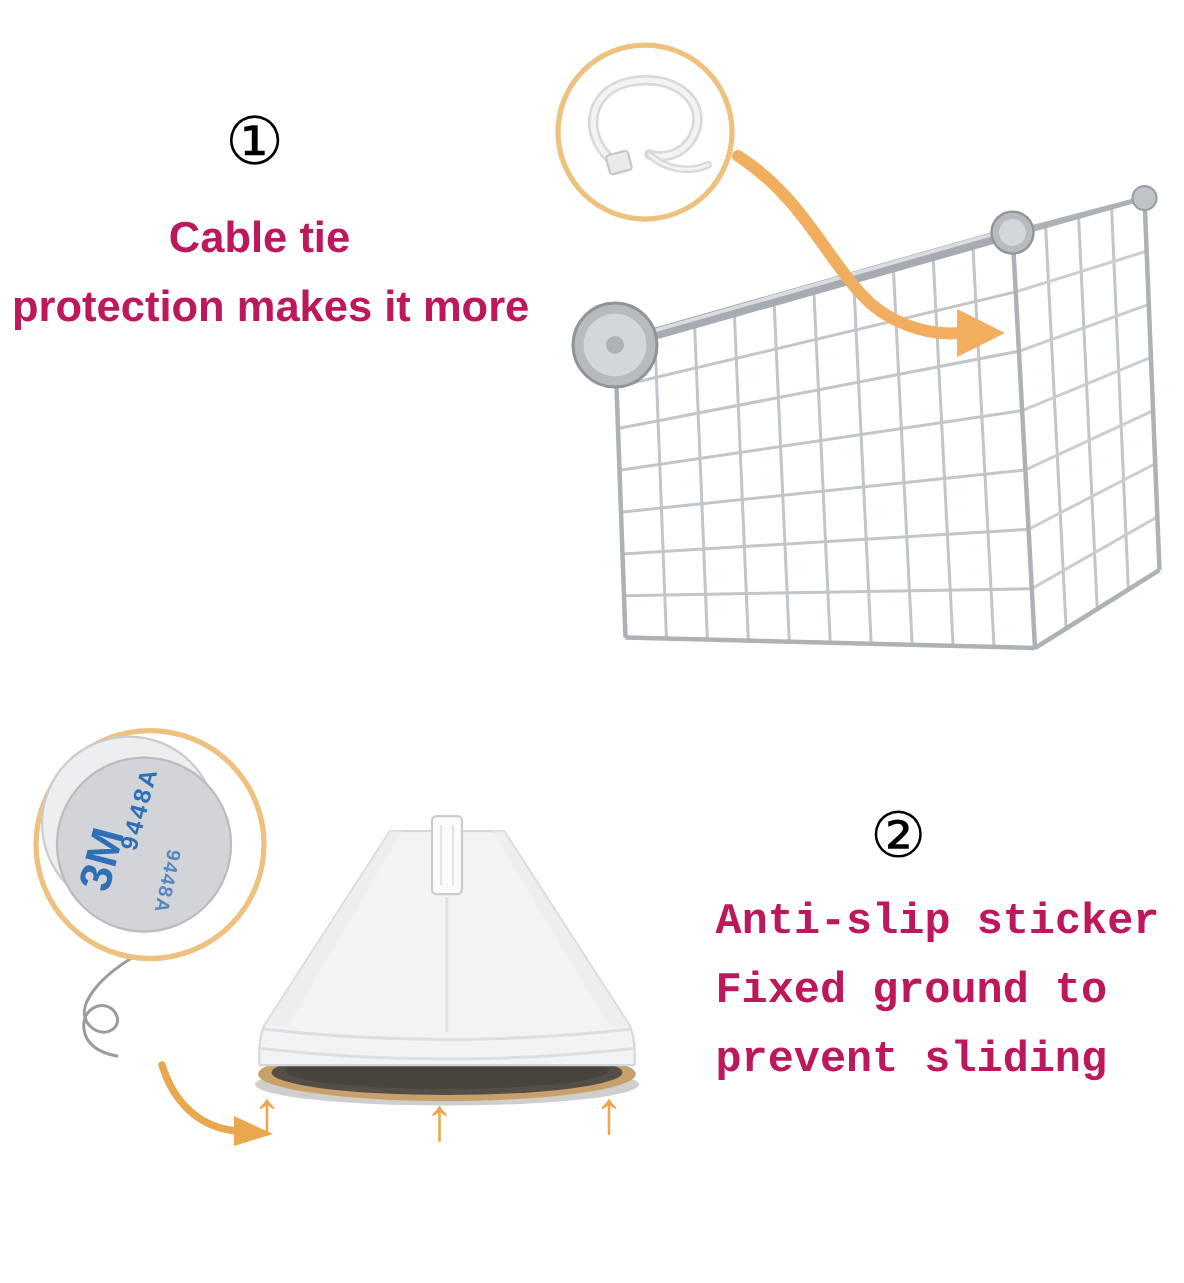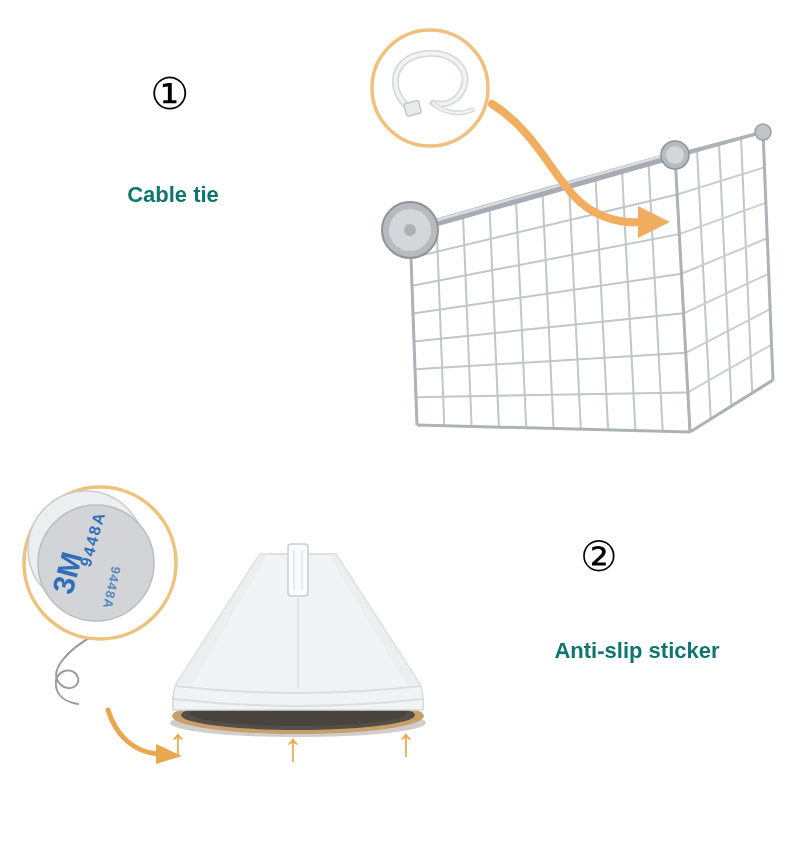--- a/index.html
+++ b/index.html
@@ -4,40 +4,41 @@
 <style>
   html,body{margin:0;padding:0;}
   body{
     width:789px;height:855px;position:relative;overflow:hidden;
     background:#ffffff;
     font-family:"Liberation Sans", sans-serif;
   }
   .num{position:absolute;font-weight:400;color:#000;}
   .num1{left:150px;top:68px;font-size:44px;}
   .num2{left:580px;top:532px;font-size:42px;}
-  .tb{position:absolute;font-weight:700;color:#0f766e;font-size:22px;line-height:46px;white-space:nowrap;margin-top:36px;}
+  .tb{position:absolute;font-weight:700;color:#be185d;font-size:29px;line-height:46px;white-space:nowrap;}
   .tb-top{left:8px;top:136px;width:330px;}
-  .tb-bottom{left:489px;top:592px;width:296px;}
+  .tb-bottom{left:477px;top:592px;width:296px;font-family:Liberation Mono, monospace;}
   .title-center{text-align:center;}
   svg{position:absolute;overflow:visible;}
   .inset-top{left:368px;top:26px;z-index:3;}
   .inset-bottom{left:20px;top:483px;z-index:3;}
   .arrow-top{left:478px;top:92px;z-index:4;}
   .cage{left:375px;top:80px;z-index:1;}
   .foot{left:148px;top:542px;z-index:2;}
   .squiggle{left:36px;top:628px;z-index:2;}
   .arrow-bl{left:98px;top:702px;z-index:2;}
   .up-arrow{position:absolute;color:#eaa84e;font-size:40px;font-weight:700;line-height:40px;}
 </style>
 </head>
 <body>
 
 <div class="num num1">①</div>
 <div class="tb tb-top">
   <div class="title-center">Cable tie</div>
+  <div>protection makes it more</div>
 </div>
 
 <svg class="inset-top" width="124" height="124" viewBox="0 0 124 124">
   <circle cx="62" cy="62" r="58" fill="#ffffff" stroke="#eec17e" stroke-width="3.5"></circle>
   <g>
     <path d="M44,84 C20,68 22,36 50,29 C80,22 102,40 96,60 C92,74 78,81 65,77" fill="none" stroke="#d7d9db" stroke-width="7" stroke-linecap="round"></path>
     <path d="M44,84 C20,68 22,36 50,29 C80,22 102,40 96,60 C92,74 78,81 65,77" fill="none" stroke="#f2f3f4" stroke-width="3.5" stroke-linecap="round"></path>
     <path d="M65,77 C74,86 90,90 104,84" fill="none" stroke="#d7d9db" stroke-width="5" stroke-linecap="round"></path>
     <path d="M65,77 C74,86 90,90 104,84" fill="none" stroke="#f2f3f4" stroke-width="2" stroke-linecap="round"></path>
     <rect x="37" y="76" width="15" height="13" rx="2" fill="#e8eaec" stroke="#c5c8cb" stroke-width="1.5" transform="rotate(-15 44 82)"></rect>
@@ -110,20 +111,22 @@
   <g>
     <circle cx="300" cy="75" r="14" fill="#b7babe" stroke="#8f9499" stroke-width="1.5"></circle>
     <circle cx="300" cy="75" r="9" fill="#d4d7da"></circle>
   </g>
   <circle cx="388" cy="52" r="8" fill="#c0c4c8" stroke="#9aa0a5" stroke-width="1.5"></circle>
 </svg>
 
 <div class="num num2">②</div>
 <div class="tb tb-bottom">
   <div class="title-center">Anti-slip sticker</div>
+  <div>Fixed ground to</div>
+  <div>prevent sliding</div>
 </div>
 
 <svg class="inset-bottom" width="160" height="160" viewBox="0 0 160 160">
   <circle cx="80" cy="80" r="76" fill="#ffffff" stroke="#eec17e" stroke-width="3.5"></circle>
   <g>
     <circle cx="66" cy="66" r="58" fill="#eceef0" stroke="#c9ccd0" stroke-width="1.5"></circle>
     <circle cx="76" cy="80" r="58" fill="#d2d4d7" stroke="#b9bcc0" stroke-width="1.5"></circle>
     <text x="30" y="108" font-size="30" font-weight="bold" fill="#2e6fb8" transform="rotate(-75 44 96)">3M</text>
     <text x="50" y="70" font-size="16" font-weight="bold" letter-spacing="2" fill="#2e6fb8" transform="rotate(-75 70 64)">9448A</text>
     <text x="78" y="110" font-size="13" font-weight="bold" letter-spacing="1" fill="#2e6fb8" opacity="0.75" transform="rotate(102 96 102)">9448A</text>

